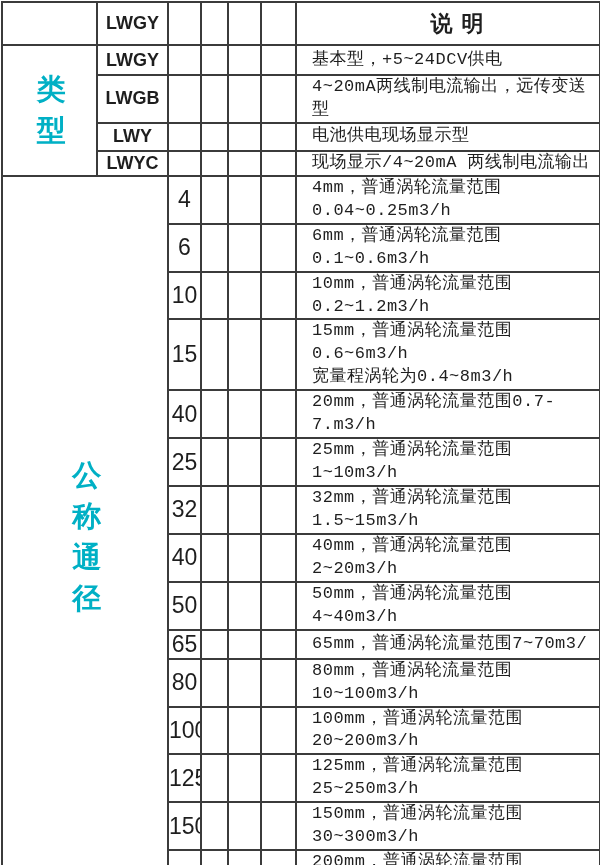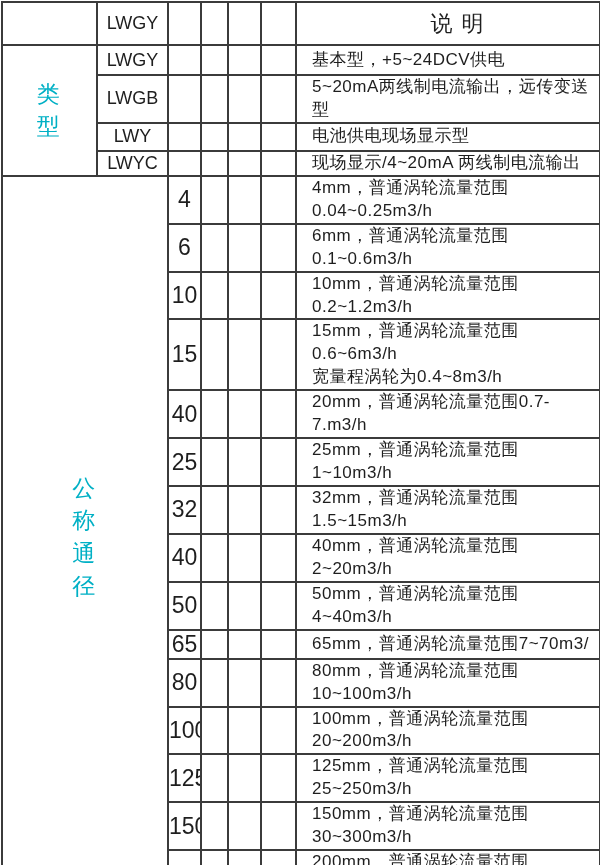--- a/index.html
+++ b/index.html
@@ -26,35 +26,36 @@
   }
   
   td.desc {
     font-size: 17px;
     padding-left: 15px;
     padding-right: 4px;
     text-align: left;
     white-space: pre-line;
     line-height: 1.35;
     letter-spacing: 0.5px;
+    font-family: Liberation Mono, monospace;
   }
   
-  .accent { color: #00b0c5; font-weight: normal; }
+  .accent { color: #00b0c5; font-weight: bold; }
   td.code {
     text-align: center;
     font-size: 18px;
   }
   td.cat { text-align: center; }
   .stack {
     display: inline-block;
     width: 1.12em;
     word-break: break-all;
     line-height: 1.42;
-    font-size: 23px;
-    text-align: left;
+    font-size: 29px;
+    text-align: right;
   }
   td.num {
     text-align: center;
     font-size: 23px;
   }
   td.header-desc {
     text-align: center;
     font-size: 22px;
     letter-spacing: 9px;
     text-indent: 9px;
@@ -96,21 +97,21 @@
     <td></td>
     <td></td>
     <td class="desc">基本型，+5~24DCV供电</td>
   </tr>
   <tr style="height:30px">
     <td class="code accent">LWGB</td>
     <td></td>
     <td></td>
     <td></td>
     <td></td>
-    <td class="desc">5~20mA两线制电流输出，远传变送型</td>
+    <td class="desc">4~20mA两线制电流输出，远传变送型</td>
   </tr>
   <tr style="height:28px">
     <td class="code accent">LWY</td>
     <td></td>
     <td></td>
     <td></td>
     <td></td>
     <td class="desc">电池供电现场显示型</td>
   </tr>
   <tr style="height:16px">

